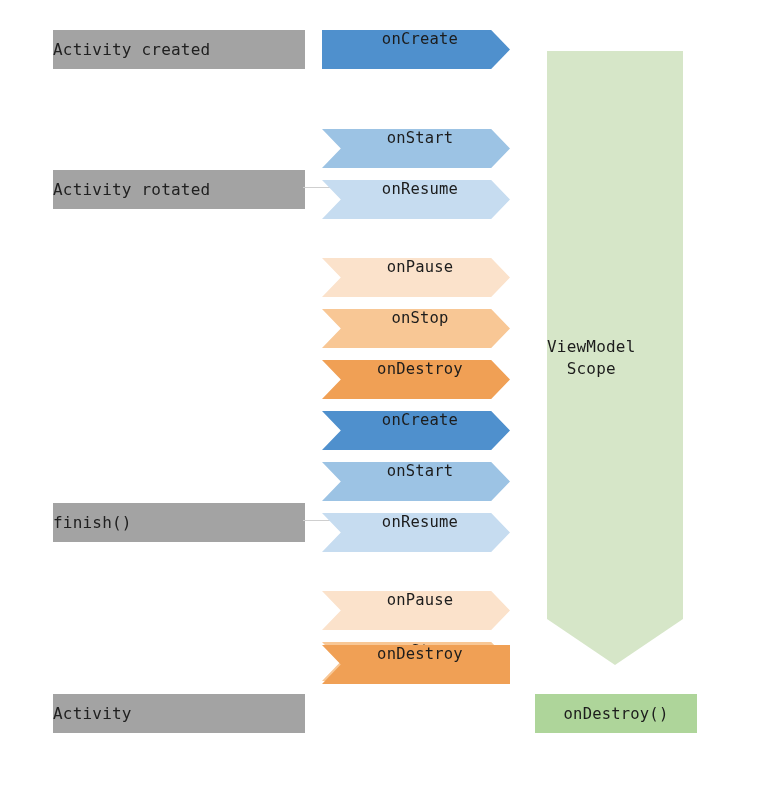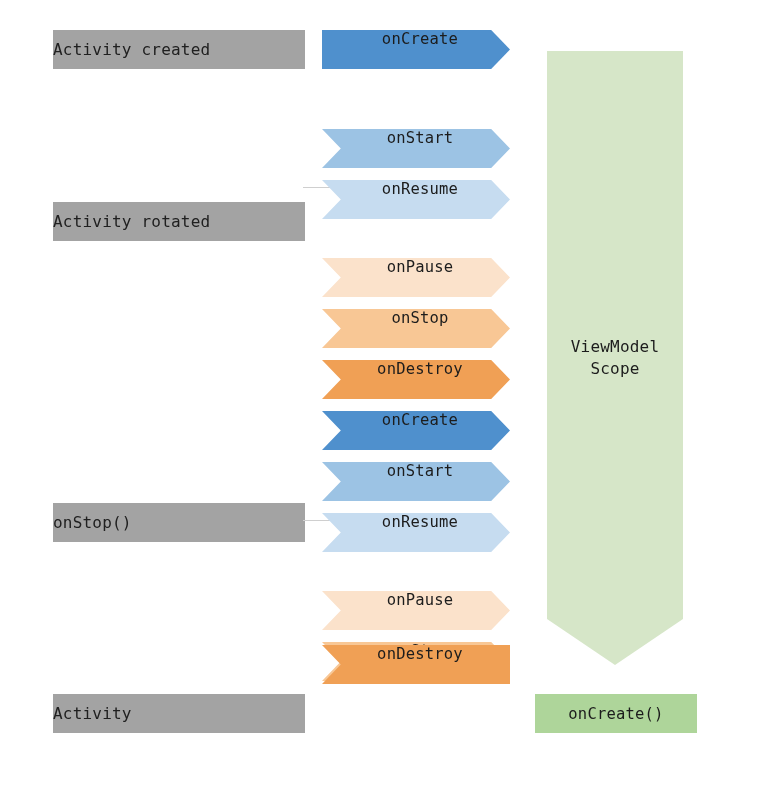--- a/index.html
+++ b/index.html
@@ -108,21 +108,21 @@
     background: #d6e6c8;
     clip-path: polygon(
       0% 0%,
       100% 0%,
       100% 92.5%,
       50% 100%,
       0% 92.5%
     );
     display: flex;
     align-items: center;
-    justify-content: center;
+    justify-content: flex-start;
   }
   #viewmodel-scope .scope-label {
     text-align: center;
     font-size: 16px;
     line-height: 22px;
     color: #1c1c1c;
     white-space: pre-line;
     letter-spacing: 0.2px;
   }
 
@@ -143,25 +143,25 @@
 </style>
 </head>
 <body>
 
 <div id="diagram">
 
   <div id="event-label-column">
       <div class="event-label" style="top: 30px;">
         <span>Activity created</span>
       </div>
-      <div class="event-label" style="top: 170px; margin-top: 32px;">
+      <div class="event-label" style="top: 170px;">
         <span>Activity rotated</span>
       </div>
       <div class="event-label" style="top: 503px;">
-        <span>onStop()</span>
+        <span>finish()</span>
       </div>
       <div class="event-label" style="top: 694px;">
         <span>Activity</span>
       </div>
     </div>
 
   <div id="connector-column">
       <div class="connector" style="top: 187px;"></div>
       <div class="connector" style="top: 520px;"></div>
     </div>
@@ -204,16 +204,16 @@
         <span class="arrow-label">onDestroy</span>
       </div>
     </div>
 
   <div id="viewmodel-scope">
     <div class="scope-label">ViewModel
 Scope</div>
   </div>
 
   <div id="oncleared-box">
-    <span>onCreate()</span>
+    <span>onDestroy()</span>
   </div>
 
 </div>
 
 </body></html>

